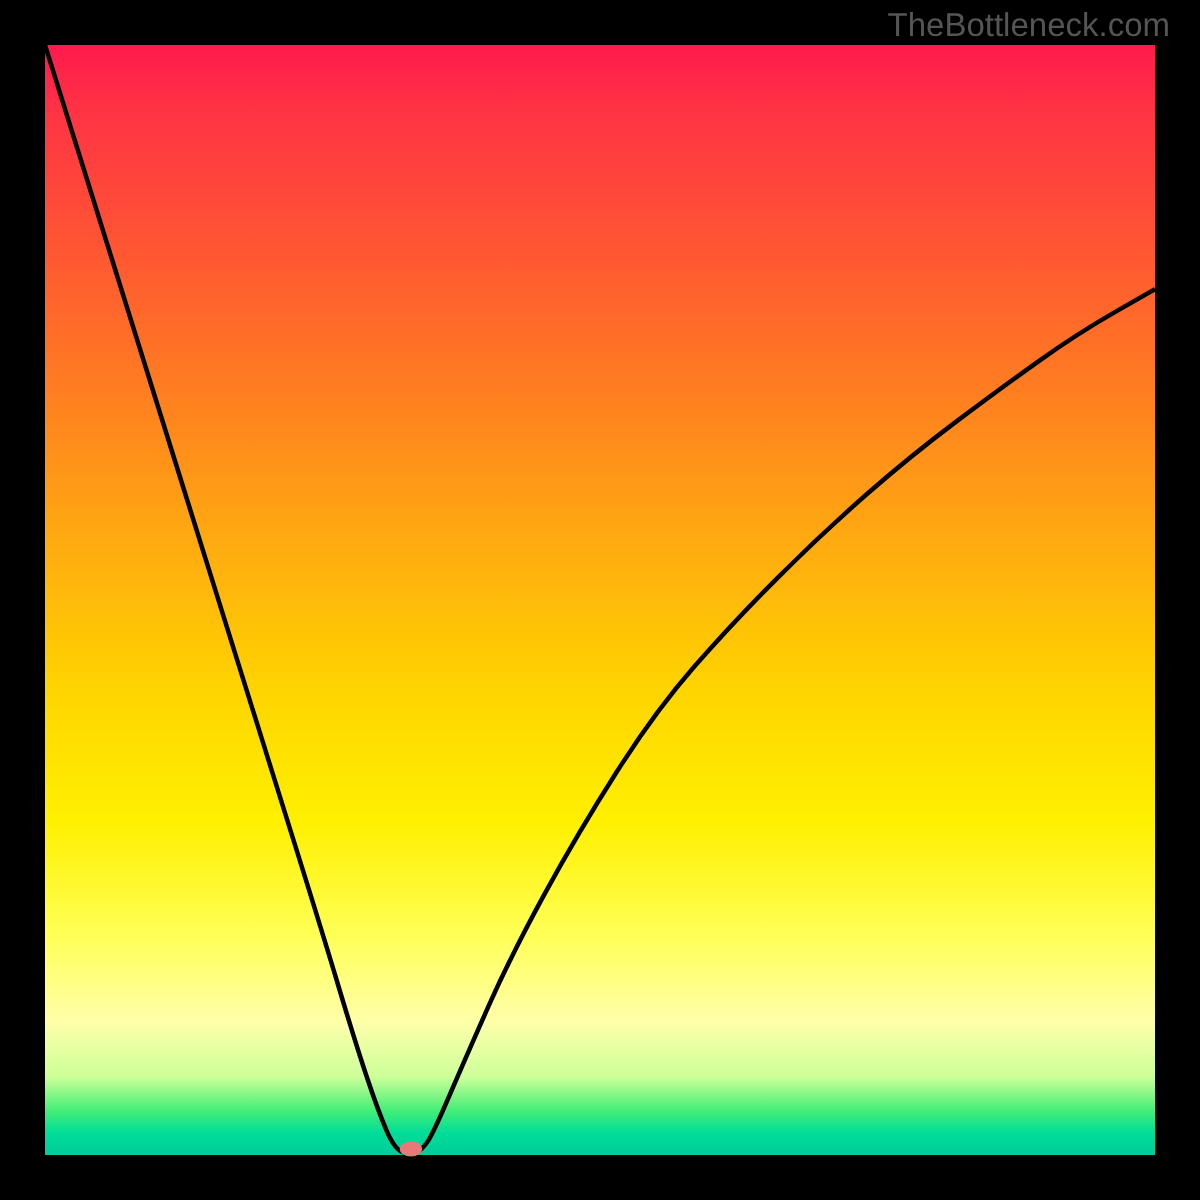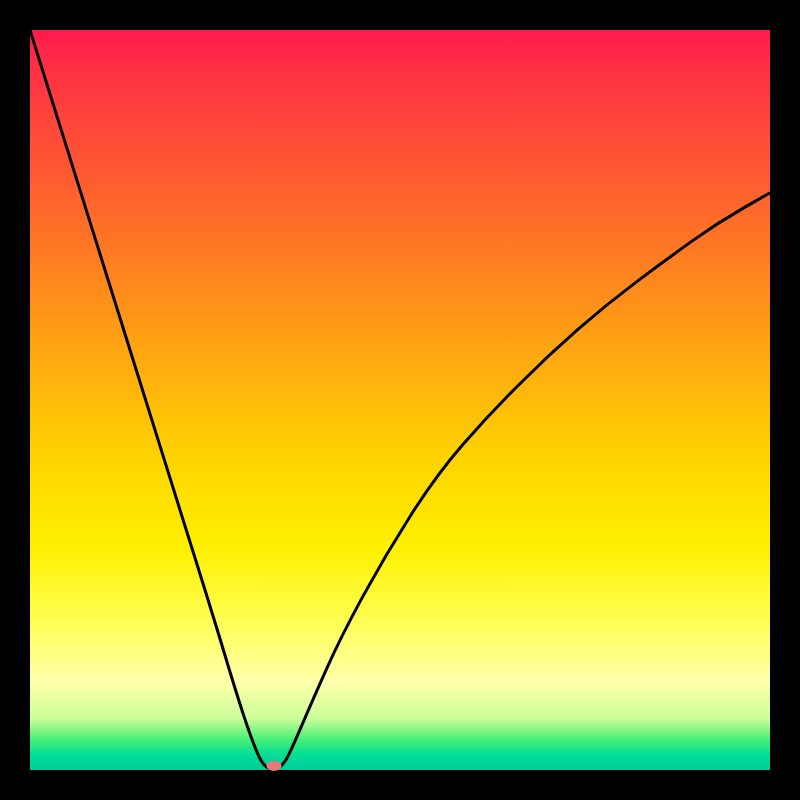--- a/index.html
+++ b/index.html
@@ -61,19 +61,20 @@
     height: 10px;
     background: #e97878;
     border-radius: 50%;
     transform: translate(-50%, -50%);
   }
 </style>
 </head>
 <body>
 
 <div class="container">
+  <div class="watermark">TheBottleneck.com</div>
   <div class="plot-area">
     <svg class="curve" viewBox="0 0 740 740" preserveAspectRatio="none">
       <path id="curve-path" d="M 0 0 Q 0 0 18.5 59.19999999999999 Q 37 118.39999999999998 55.5 177.59999999999997 Q 74 236.79999999999995 92.5 296 Q 111 355.2 129.5 414.4 Q 148 473.6 166.5 532.8 Q 185 592 196.10000000000002 629 Q 207.20000000000002 666 214.60000000000002 688.2 Q 222 710.4 227.55 723.3499999999999 Q 233.1 736.3 238.65 738.15 Q 244.20000000000002 740 247.90000000000003 738.15 Q 251.60000000000002 736.3 255.3 730.75 Q 259 725.2 270.1 699.3 Q 281.2 673.4 296 640.0999999999999 Q 310.8 606.8 333 566.0999999999999 Q 355.2 525.4 381.1 484.7 Q 407.00000000000006 444 432.90000000000003 414.4 Q 458.8 384.8 488.4 355.2 Q 518 325.59999999999997 547.6 299.7 Q 577.2 273.8 606.8 251.60000000000002 Q 636.4 229.40000000000003 662.3 210.9 Q 688.2 192.39999999999998 714.1 177.59999999999997 T 740 162.79999999999995" stroke="#000" stroke-width="3" fill="none"></path>
     </svg>
     <div id="marker" class="marker" style="left: 244.2px; top: 736.3px;"></div>
   </div>
 </div>
 
 </body></html>

